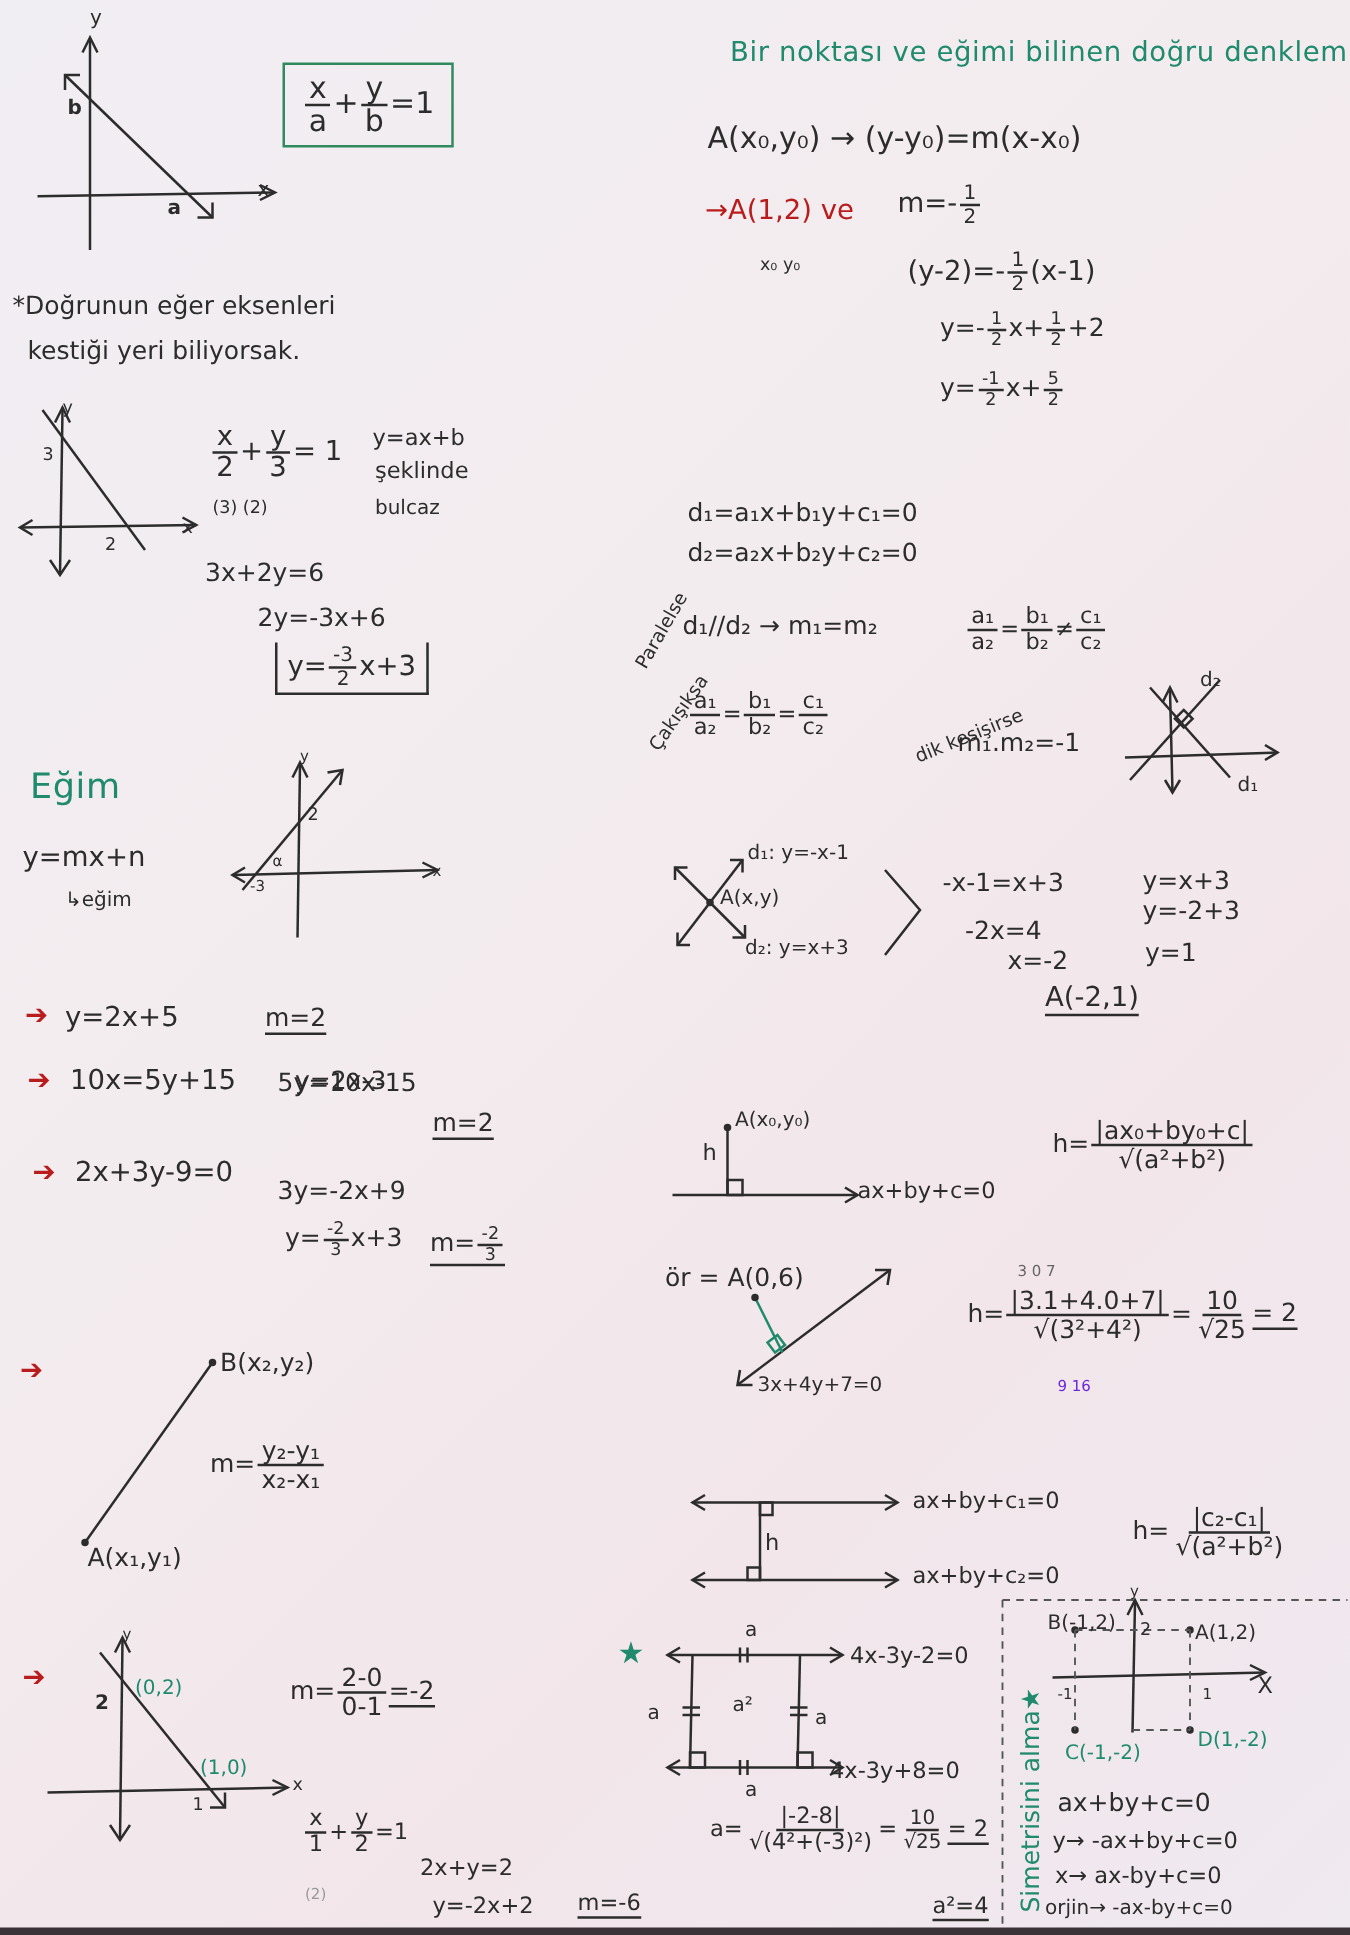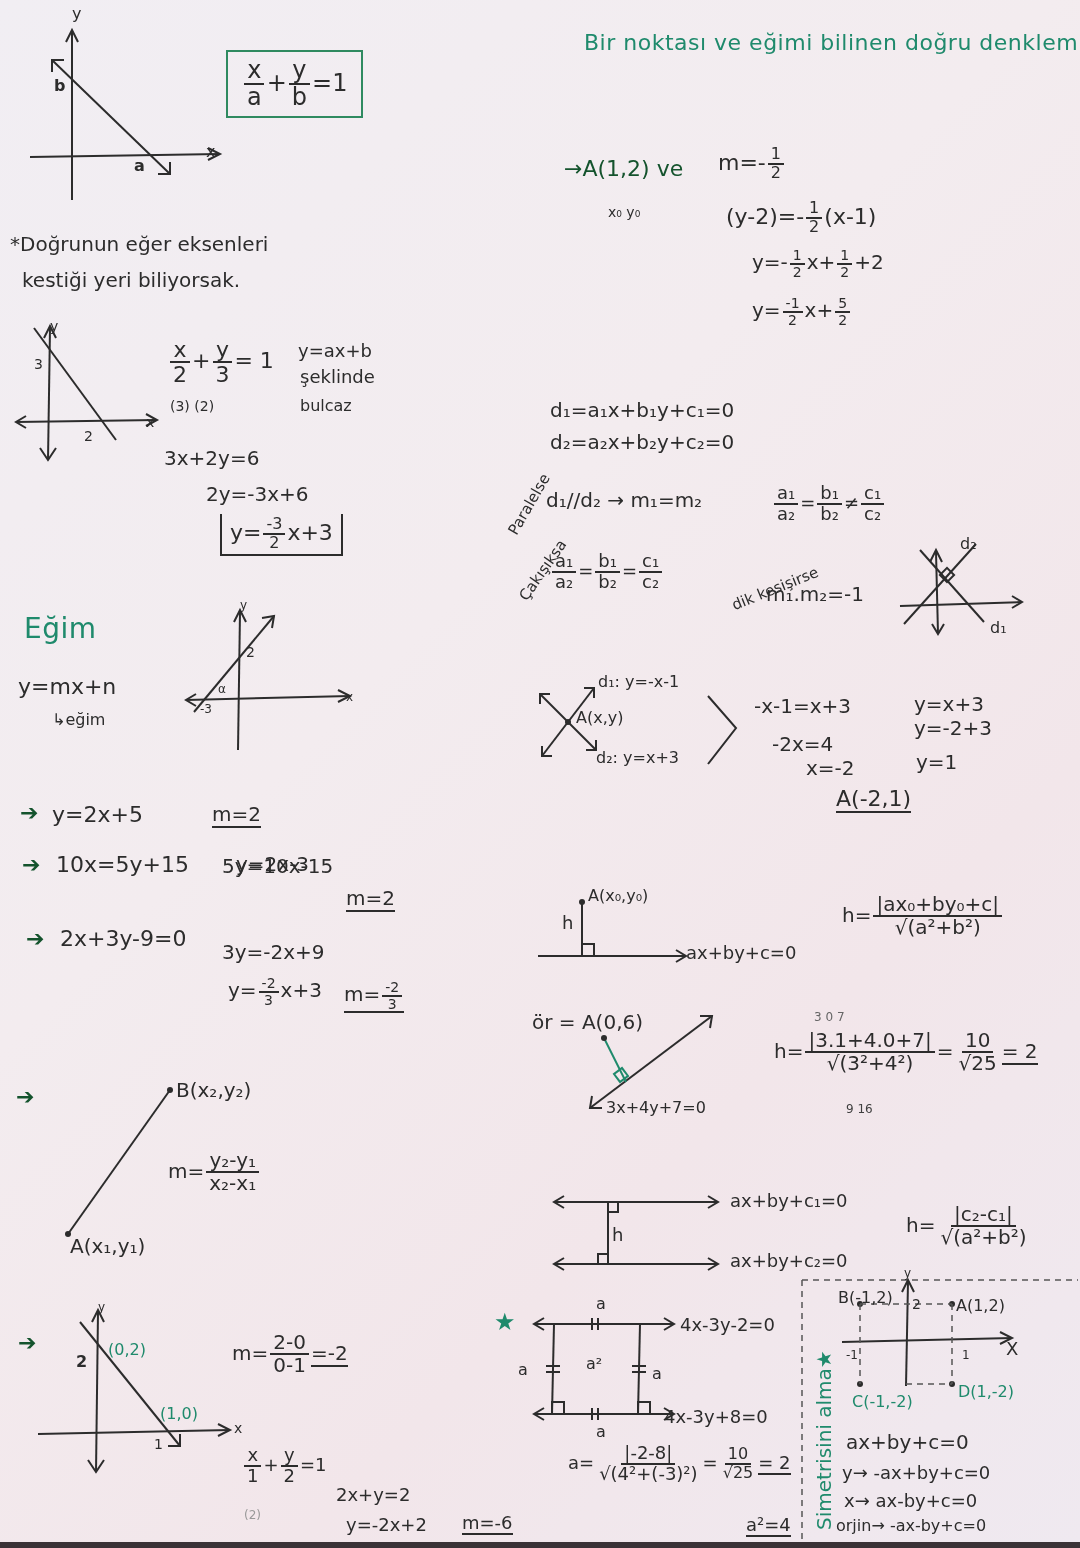--- a/index.html
+++ b/index.html
@@ -5,21 +5,21 @@
   html, body { margin:0; padding:0; }
   body {
     width:1080px; height:1548px; overflow:hidden; position:relative;
     background: linear-gradient(135deg, #f1eef3 0%, #f3ecef 40%, #f2e6ea 70%, #efe9f0 100%);
     font-family: "DejaVu Sans", sans-serif; color:#2b2b2b;
   }
   .paper { position:absolute; inset:0; }
   .abs { position:absolute; white-space:nowrap; }
   .hw { font-family:"DejaVu Sans", sans-serif; color:#2c2c2c; }
   .title { color:#1f8a6c; font-size:24px; letter-spacing:0.5px; }
-  .blue { color:#14532d; }
+  .blue { color:#b91c1c; }
   .teal { color:#1f8a6c; }
   .f18 { font-size:18px; } .f20 { font-size:20px; } .f22 { font-size:22px; } .f24 { font-size:24px; } .f16 { font-size:16px; } .f14 { font-size:14px; } .f12 { font-size:12px; }
   .frac { display:inline-flex; flex-direction:column; align-items:center; vertical-align:middle; line-height:1.05; margin:0 2px; }
   .frac .num { border-bottom:2px solid #2c2c2c; padding:0 3px; }
   .frac .den { padding:0 3px; }
   .boxed { border:2px solid #2c2c2c; padding:2px 8px; }
   .greenbox { border-left:2px solid #2f8a60; border-right:2px solid #2f8a60; border-top:2px solid #2f8a60; border-bottom:2px solid #2f8a60; padding:6px 14px; }
   .ul { border-bottom:2px solid #2c2c2c; }
   .rot { transform-origin:left bottom; font-size:15px; }
   svg { position:absolute; overflow:visible; }
@@ -187,20 +187,21 @@
         <span class="num">y</span>
         <span class="den">2</span>
       </span><span>=1</span>
   </div>
   <span class="abs hw f12" style="left:244px;top:1508px;color:#999">(2)</span>
   <span class="abs hw f18" style="left:336px;top:1484px">2x+y=2</span>
   <span class="abs hw f18" style="left:346px;top:1514px">y=-2x+2</span>
   <span class="abs hw f18 ul" style="left:462px;top:1512px">m=-6</span>
 
   <span class="abs title f22" style="left:584px;top:30px">Bir noktası ve eğimi bilinen doğru denklemi</span>
+  <span class="abs hw f24" style="left:566px;top:96px">A(x₀,y₀) → (y-y₀)=m(x-x₀)</span>
   <span class="abs hw f22" style="left:564px;top:156px"><span class="blue">→A(1,2) ve</span></span>
   <div class="abs hw f22" style="left:718px;top:146px">
     <span>m=-</span><span class="frac f16">
         <span class="num">1</span>
         <span class="den">2</span>
       </span>
   </div>
   <span class="abs hw f14" style="left:608px;top:204px">x₀  y₀</span>
   <div class="abs hw f22" style="left:726px;top:200px">
     <span>(y-2)=-</span><span class="frac f16">
@@ -325,21 +326,21 @@
   <span class="abs hw f12" style="left:814px;top:1010px;color:#666">3   0   7</span>
   <div class="abs hw f20" style="left:774px;top:1030px">
     <span>h=</span><span class="frac">
         <span class="num">|3.1+4.0+7|</span>
         <span class="den">√(3²+4²)</span>
       </span><span>=</span><span class="frac">
         <span class="num">10</span>
         <span class="den">√25</span>
       </span><span class="ul">= 2</span>
   </div>
-  <span class="abs hw f12" style="left:846px;top:1102px;color:#404040">9  16</span>
+  <span class="abs hw f12" style="left:846px;top:1102px;color:#6d28d9">9  16</span>
 
   <svg style="left:548px;top:1190px" width="180" height="90">
     <line class="ink" x1="6" y1="12" x2="170" y2="12"></line>
     <polyline class="ink" points="16,6 6,12 16,18"></polyline>
     <polyline class="ink" points="160,6 170,12 160,18"></polyline>
     <line class="ink" x1="6" y1="74" x2="170" y2="74"></line>
     <polyline class="ink" points="16,68 6,74 16,80"></polyline>
     <polyline class="ink" points="160,68 170,74 160,80"></polyline>
     <line class="ink" x1="60" y1="12" x2="60" y2="74"></line>
     <rect x="60" y="12" width="10" height="10" class="ink"></rect>

